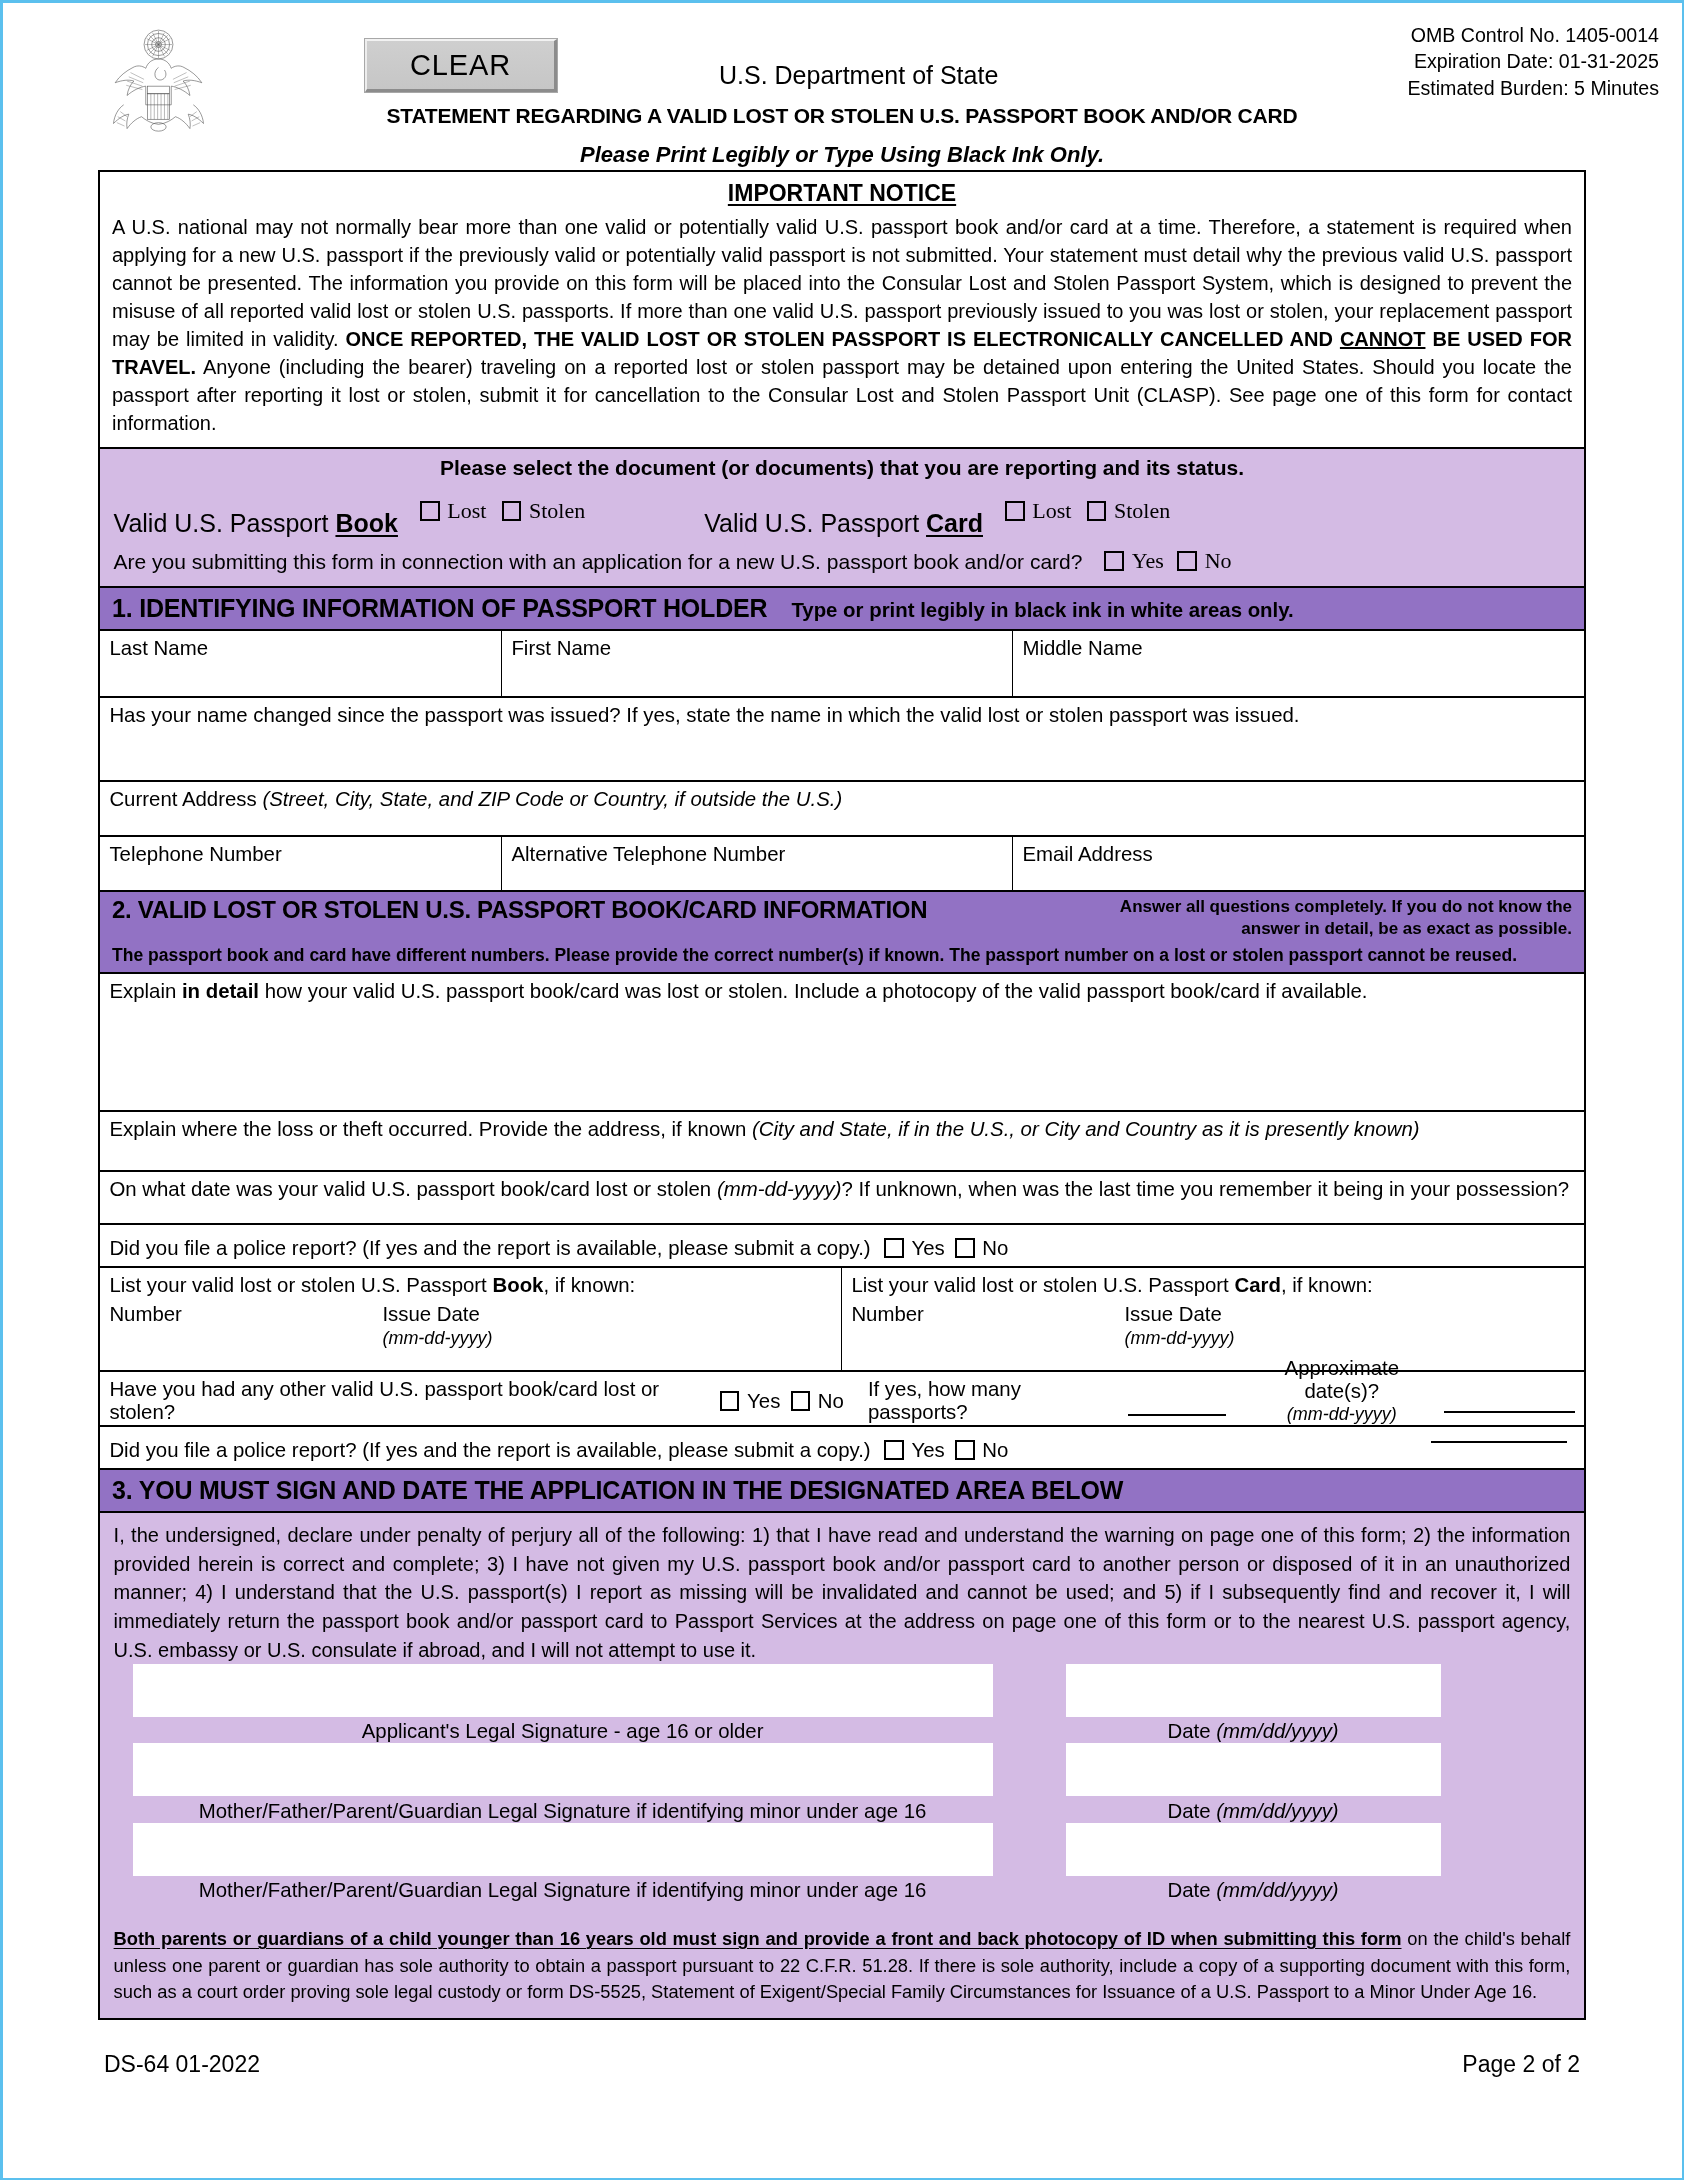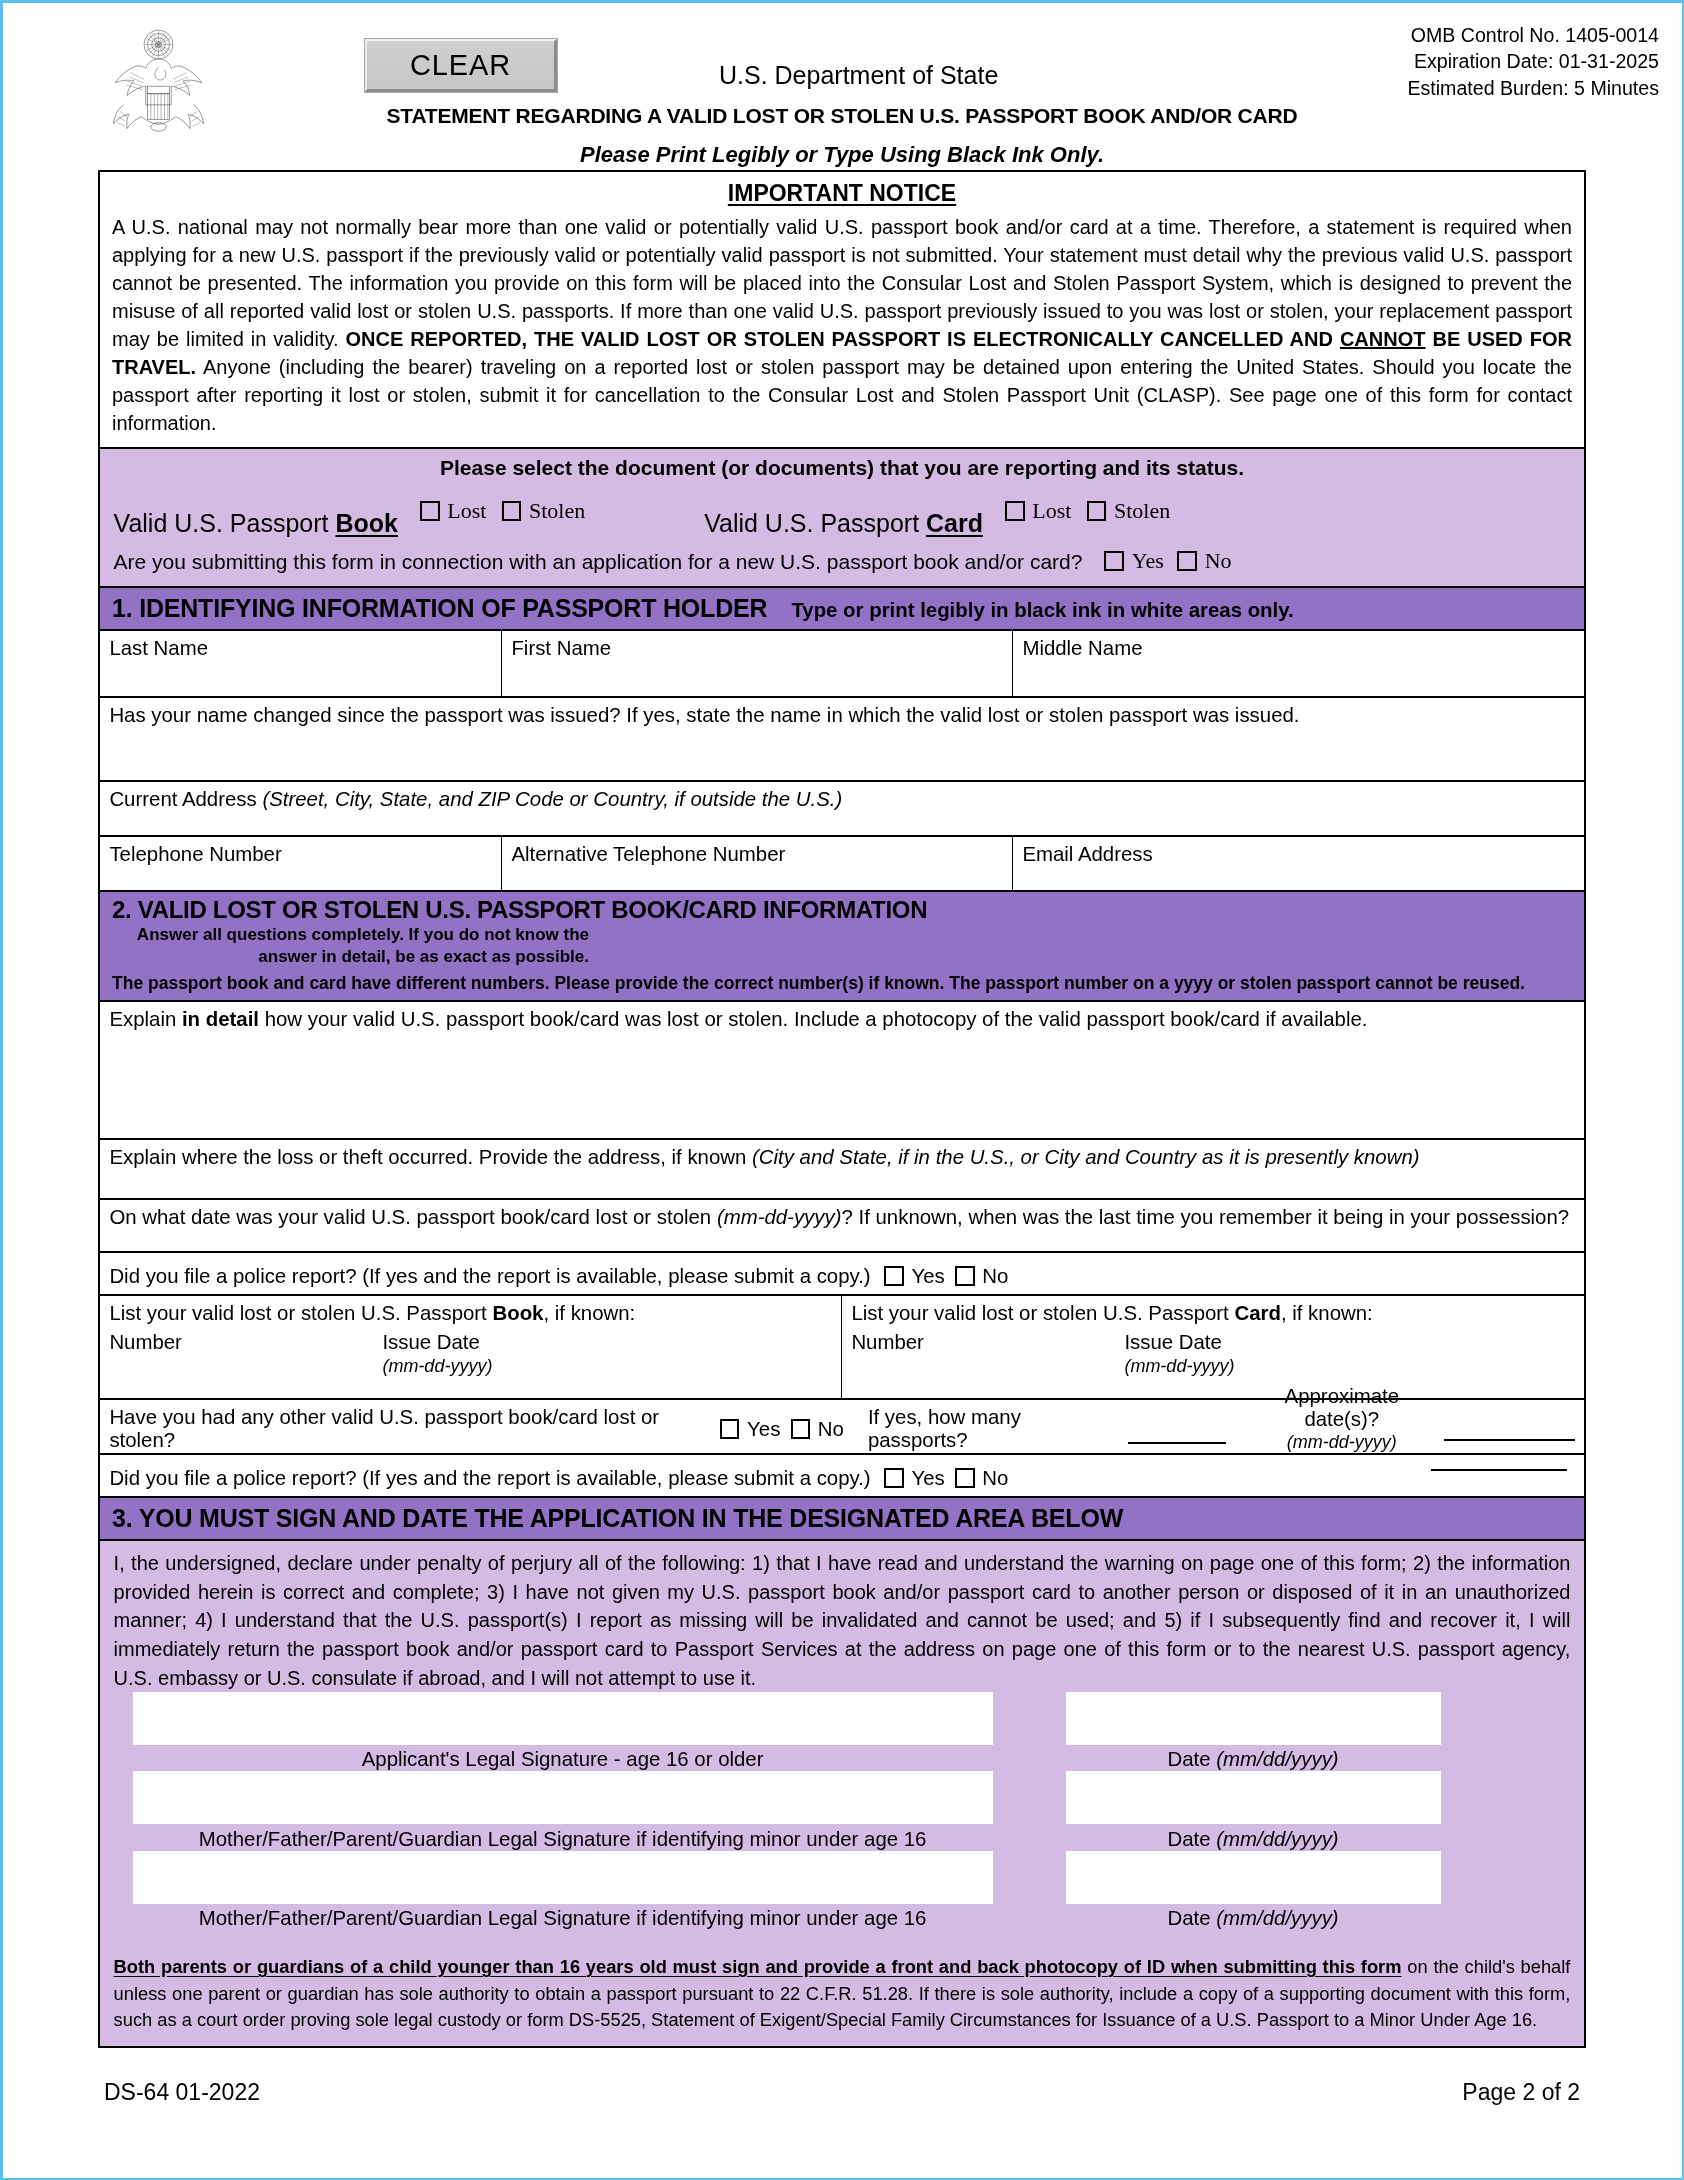--- a/index.html
+++ b/index.html
@@ -98,21 +98,21 @@
     display:flex;align-items:baseline;
   }
   .sechdr .t1{font-size:25px;letter-spacing:-0.2px;}
   .sechdr .t2{font-size:20.4px;margin-left:24px;}
 
   .sec2hdr{
     background:#9272c4;
     border-bottom:2.6px solid #000;
     padding:4.3px 12px 6px 12px;font-weight:bold;
   }
-  .sec2hdr .line1{display:flex;align-items:flex-start;justify-content:space-between;flex-direction:column;}
+  .sec2hdr .line1{display:flex;align-items:flex-start;justify-content:space-between;}
   .sec2hdr .a{font-size:24px;letter-spacing:-0.3px;}
   .sec2hdr .b{font-size:17px;line-height:1.3;text-align:right;max-width:477px;}
   .sec2hdr .line2{font-size:17.5px;margin-top:4.3px;}
 
   
   .frow{display:flex;border-bottom:2.6px solid #000;}
   .frow:last-child{border-bottom:none;}
   .fcell{
     padding:6px 8.5px 0 9.4px;
     font-size:20.4px;
@@ -286,21 +286,21 @@
         <div class="fcell h-md" style="width:511px"><span>Alternative Telephone Number</span></div>
         <div class="fcell h-md" style="flex:1"><span>Email Address</span></div>
       </div>
     </div>
 
     <div class="sec2hdr" style="border-top:2.6px solid #000;">
       <div class="line1">
         <span class="a">2. VALID LOST OR STOLEN U.S. PASSPORT BOOK/CARD INFORMATION</span>
         <span class="b">Answer all questions completely. If you do not know the answer in detail, be as exact as possible.</span>
       </div>
-      <div class="line2">The passport book and card have different numbers. Please provide the correct number(s) if known. The passport number on a yyyy or stolen passport cannot be reused.</div>
+      <div class="line2">The passport book and card have different numbers. Please provide the correct number(s) if known. The passport number on a lost or stolen passport cannot be reused.</div>
     </div>
 
     <div>
       <div class="frow">
         <div class="bigbox" style="width:100%;height:136px"><span>Explain </span><b>in detail</b><span> how your valid U.S. passport book/card was lost or stolen. Include a photocopy of the valid passport book/card if available.</span></div>
       </div>
 
       <div class="frow">
         <div class="bigbox" style="width:100%;height:58px"><span>Explain where the loss or theft occurred. Provide the address, if known </span><i>(City and State, if in the U.S., or City and Country as it is presently known)</i></div>
       </div>

